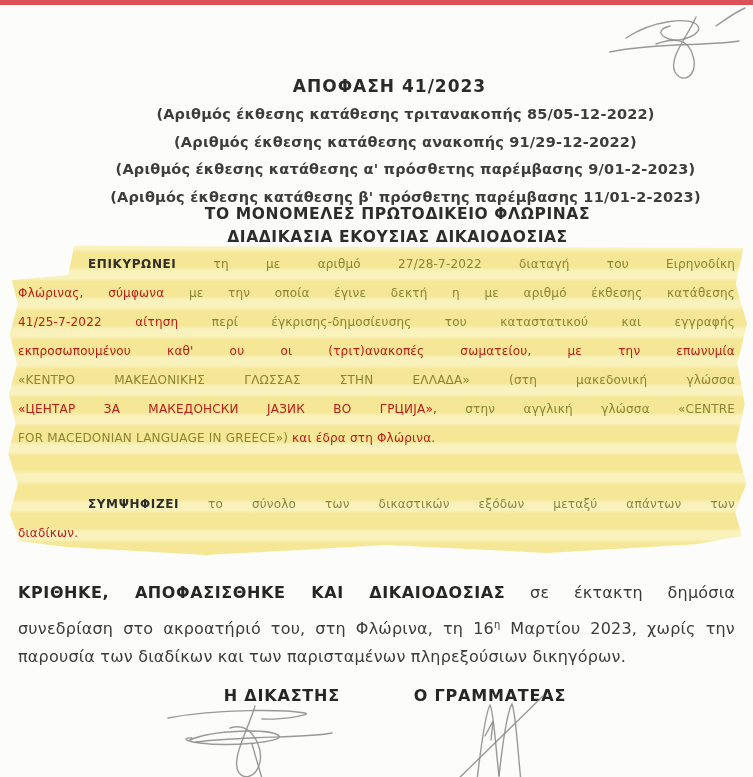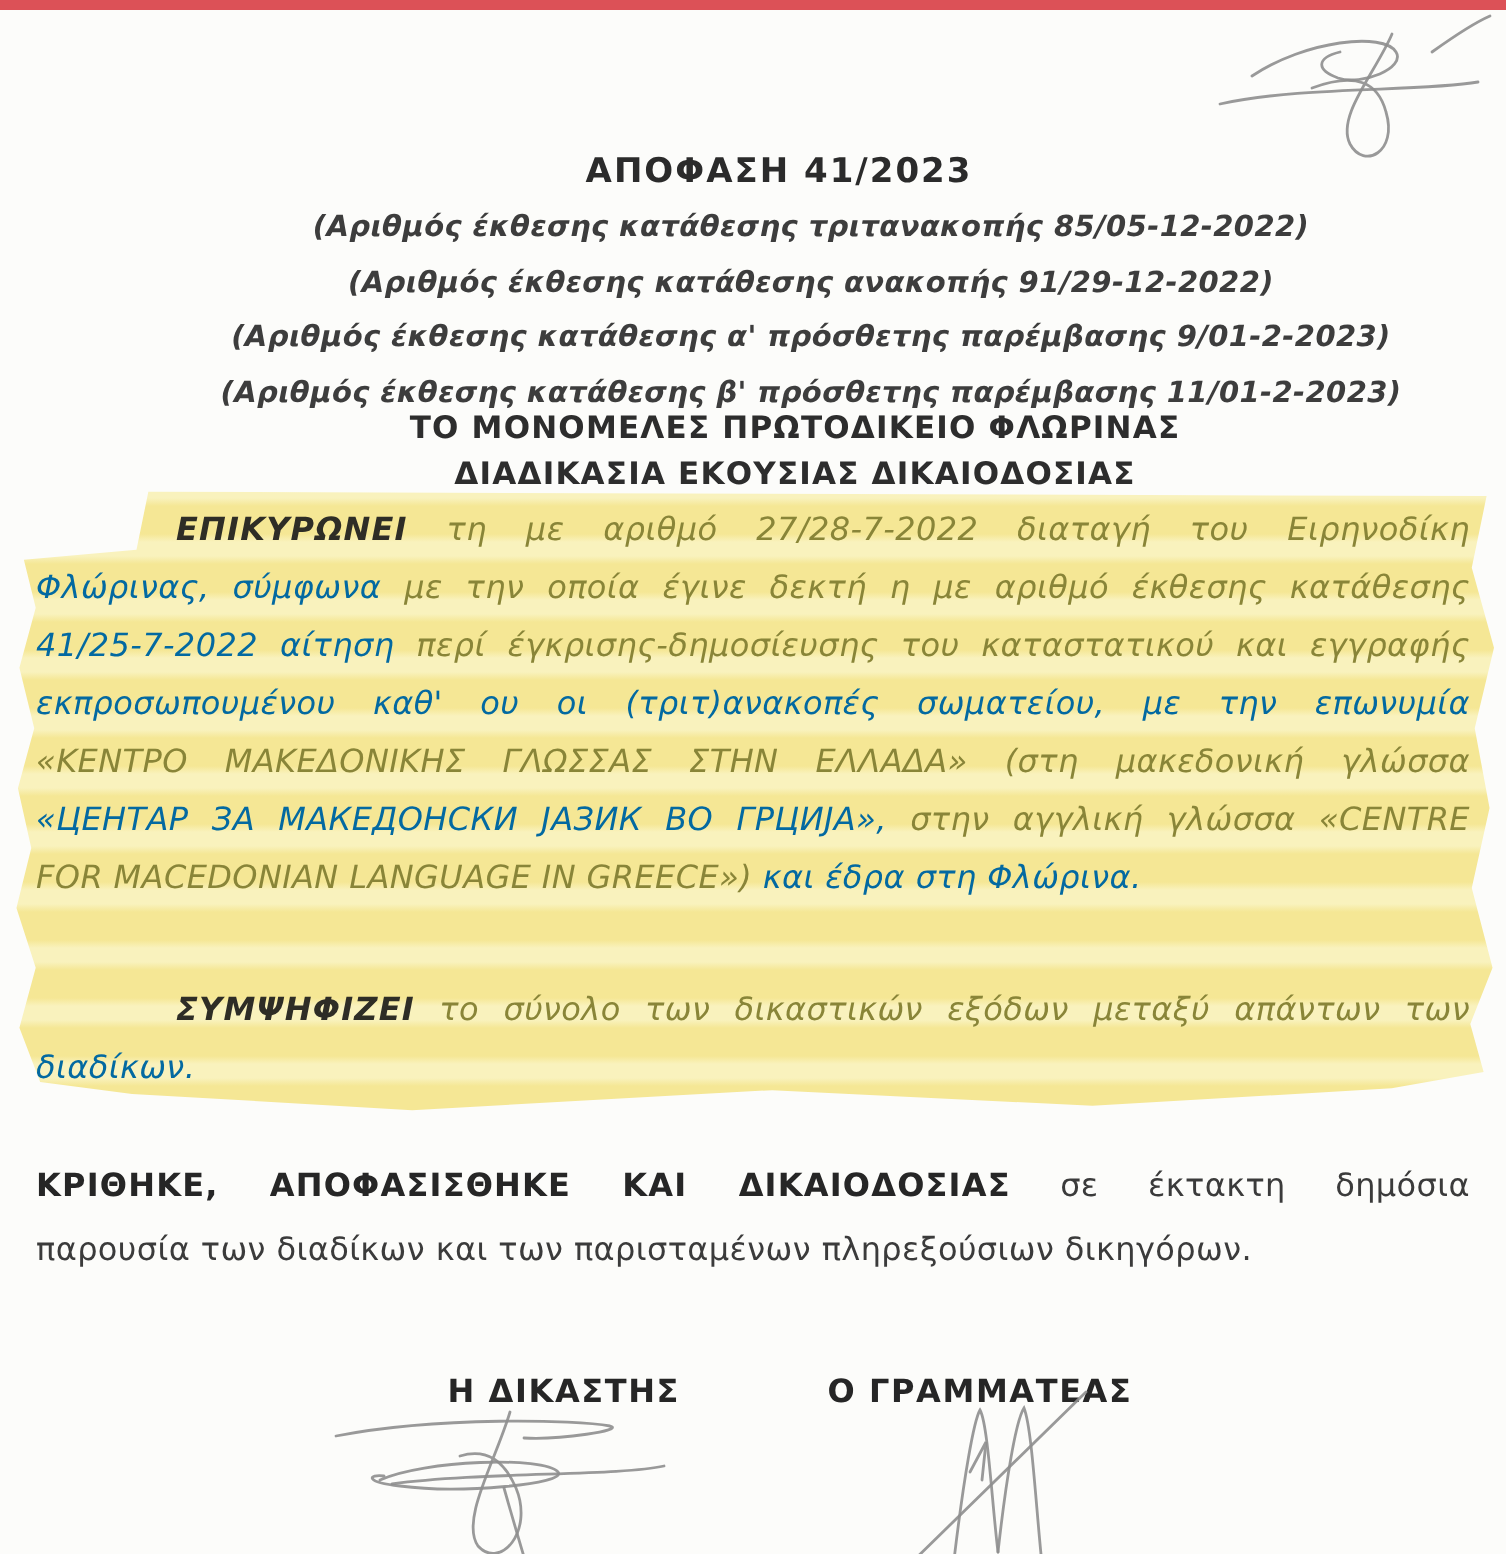--- a/index.html
+++ b/index.html
@@ -12,21 +12,21 @@
   .top-bar{
     position:absolute;left:0;top:0;width:753px;height:5px;
     background:#dc5157;
   }
   
   .header{position:absolute;left:42px;right:0;top:0;text-align:center;color:#353535;}
   .decision-title{
     position:absolute;left:0;right:16px;top:76px;
     font-size:17px;font-weight:700;letter-spacing:1px;color:#2b2b2b;
   }
-  .filing-lines{position:absolute;left:16px;right:0;top:101px;font-style:italic;}
+  .filing-lines{position:absolute;left:16px;right:0;top:101px;}
   .filing-lines .fline{
     height:27.5px;line-height:27.5px;font-size:14.5px;font-weight:600;
     color:#3d3d3d;letter-spacing:0.2px;
   }
   .court-name{
     position:absolute;left:0;right:0;top:205px;
     font-size:15.5px;font-weight:700;letter-spacing:0.6px;color:#2d2d2d;
   }
   .procedure-name{
     position:absolute;left:0;right:0;top:228px;
@@ -42,28 +42,28 @@
     clip-path:polygon(9.2% 0.6%, 99.5% 1.3%, 98.5% 12.8%, 100% 25.6%, 98.7% 38.5%,
       99.7% 51.3%, 98.5% 64.1%, 99.9% 76.9%, 98.4% 85.9%, 99.3% 93.6%,
       93.1% 96.2%, 72.9% 99%, 51.3% 96.5%, 27% 99.7%, 8.1% 97.1%, 1.9% 95.2%,
       0.5% 86.5%, 1.6% 76.9%, 0.3% 67.3%, 1.3% 57.7%, 0.4% 48.1%, 1.5% 38.5%,
       0.5% 28.8%, 1.6% 19.2%, 0.8% 11.5%, 8.4% 9.9%);
   }
   
   .para{position:absolute;left:18px;width:717px;}
   .p1{top:250px;}
   .p2{top:490px;}
-  .p1 .line,.p2 .line{height:29px;line-height:29px;font-size:16px;letter-spacing:0.2px;font-style:italic;}
+  .p1 .line,.p2 .line{height:29px;line-height:29px;font-size:12px;letter-spacing:0.2px;}
   .closing{top:577px;}
   .closing .line{height:32px;line-height:32px;font-size:16px;letter-spacing:0.2px;color:#3b3b3b;}
   .line{text-align:justify;text-align-last:justify;text-justify:inter-word;white-space:normal;}
   .line.no-just{text-align-last:left;}
   .line.indent{text-indent:70px;}
   .seg-bold{font-weight:700;color:#2e2d26;letter-spacing:0.6px;}
-  .seg-dark{color:#0369a1;}
+  .seg-dark{color:#b91c1c;}
   .seg-olive{color:#898538;}
   .seg-normal{color:#3b3b3b;}
   .seg-sup{vertical-align:super;font-size:0.62em;color:inherit;}
   .closing .seg-dark,.closing .seg-normal{color:#3b3b3b;}
   .closing .seg-bold{color:#262626;}
   
   .sig-label{
     position:absolute;top:686px;font-size:16px;font-weight:700;
     letter-spacing:0.8px;color:#262626;
   }
@@ -114,20 +114,21 @@
     <div class="line no-just"><span class="seg-olive">FOR MACEDONIAN LANGUAGE IN GREECE») </span><span class="seg-dark">και έδρα στη Φλώρινα.</span></div>
   </div>
 
 <div class="para p2">
     <div class="line indent"><span class="seg-bold">ΣΥΜΨΗΦΙΖΕΙ</span><span class="seg-olive"> το σύνολο των δικαστικών εξόδων μεταξύ απάντων των</span></div>
     <div class="line no-just"><span class="seg-dark">διαδίκων.</span></div>
   </div>
 
 <div class="para closing">
     <div class="line"><span class="seg-bold">ΚΡΙΘΗΚΕ, ΑΠΟΦΑΣΙΣΘΗΚΕ ΚΑΙ ΔΙΚΑΙΟΔΟΣΙΑΣ</span><span class="seg-normal"> σε έκτακτη δημόσια</span></div>
+    <div class="line"><span class="seg-normal">συνεδρίαση στο ακροατήριό του, στη Φλώρινα, τη 16</span><span class="seg-sup">η</span><span class="seg-normal"> Μαρτίου 2023, χωρίς την</span></div>
     <div class="line no-just"><span class="seg-normal">παρουσία των διαδίκων και των παρισταμένων πληρεξούσιων δικηγόρων.</span></div>
   </div>
 
 <div class="sig-label judge-label">Η ΔΙΚΑΣΤΗΣ</div>
 <div class="sig-label secretary-label">Ο ΓΡΑΜΜΑΤΕΑΣ</div>
 
 <div class="sig judge-sig">
   <svg width="185" height="85" viewBox="0 0 185 85">
     <path d="M8,18 C60,8 128,10 145,13 C153,15 120,20 102,19"></path>
     <path d="M30,40 C52,30 112,28 119,36 C124,42 70,47 40,43 C22,41 24,37 32,38"></path>

